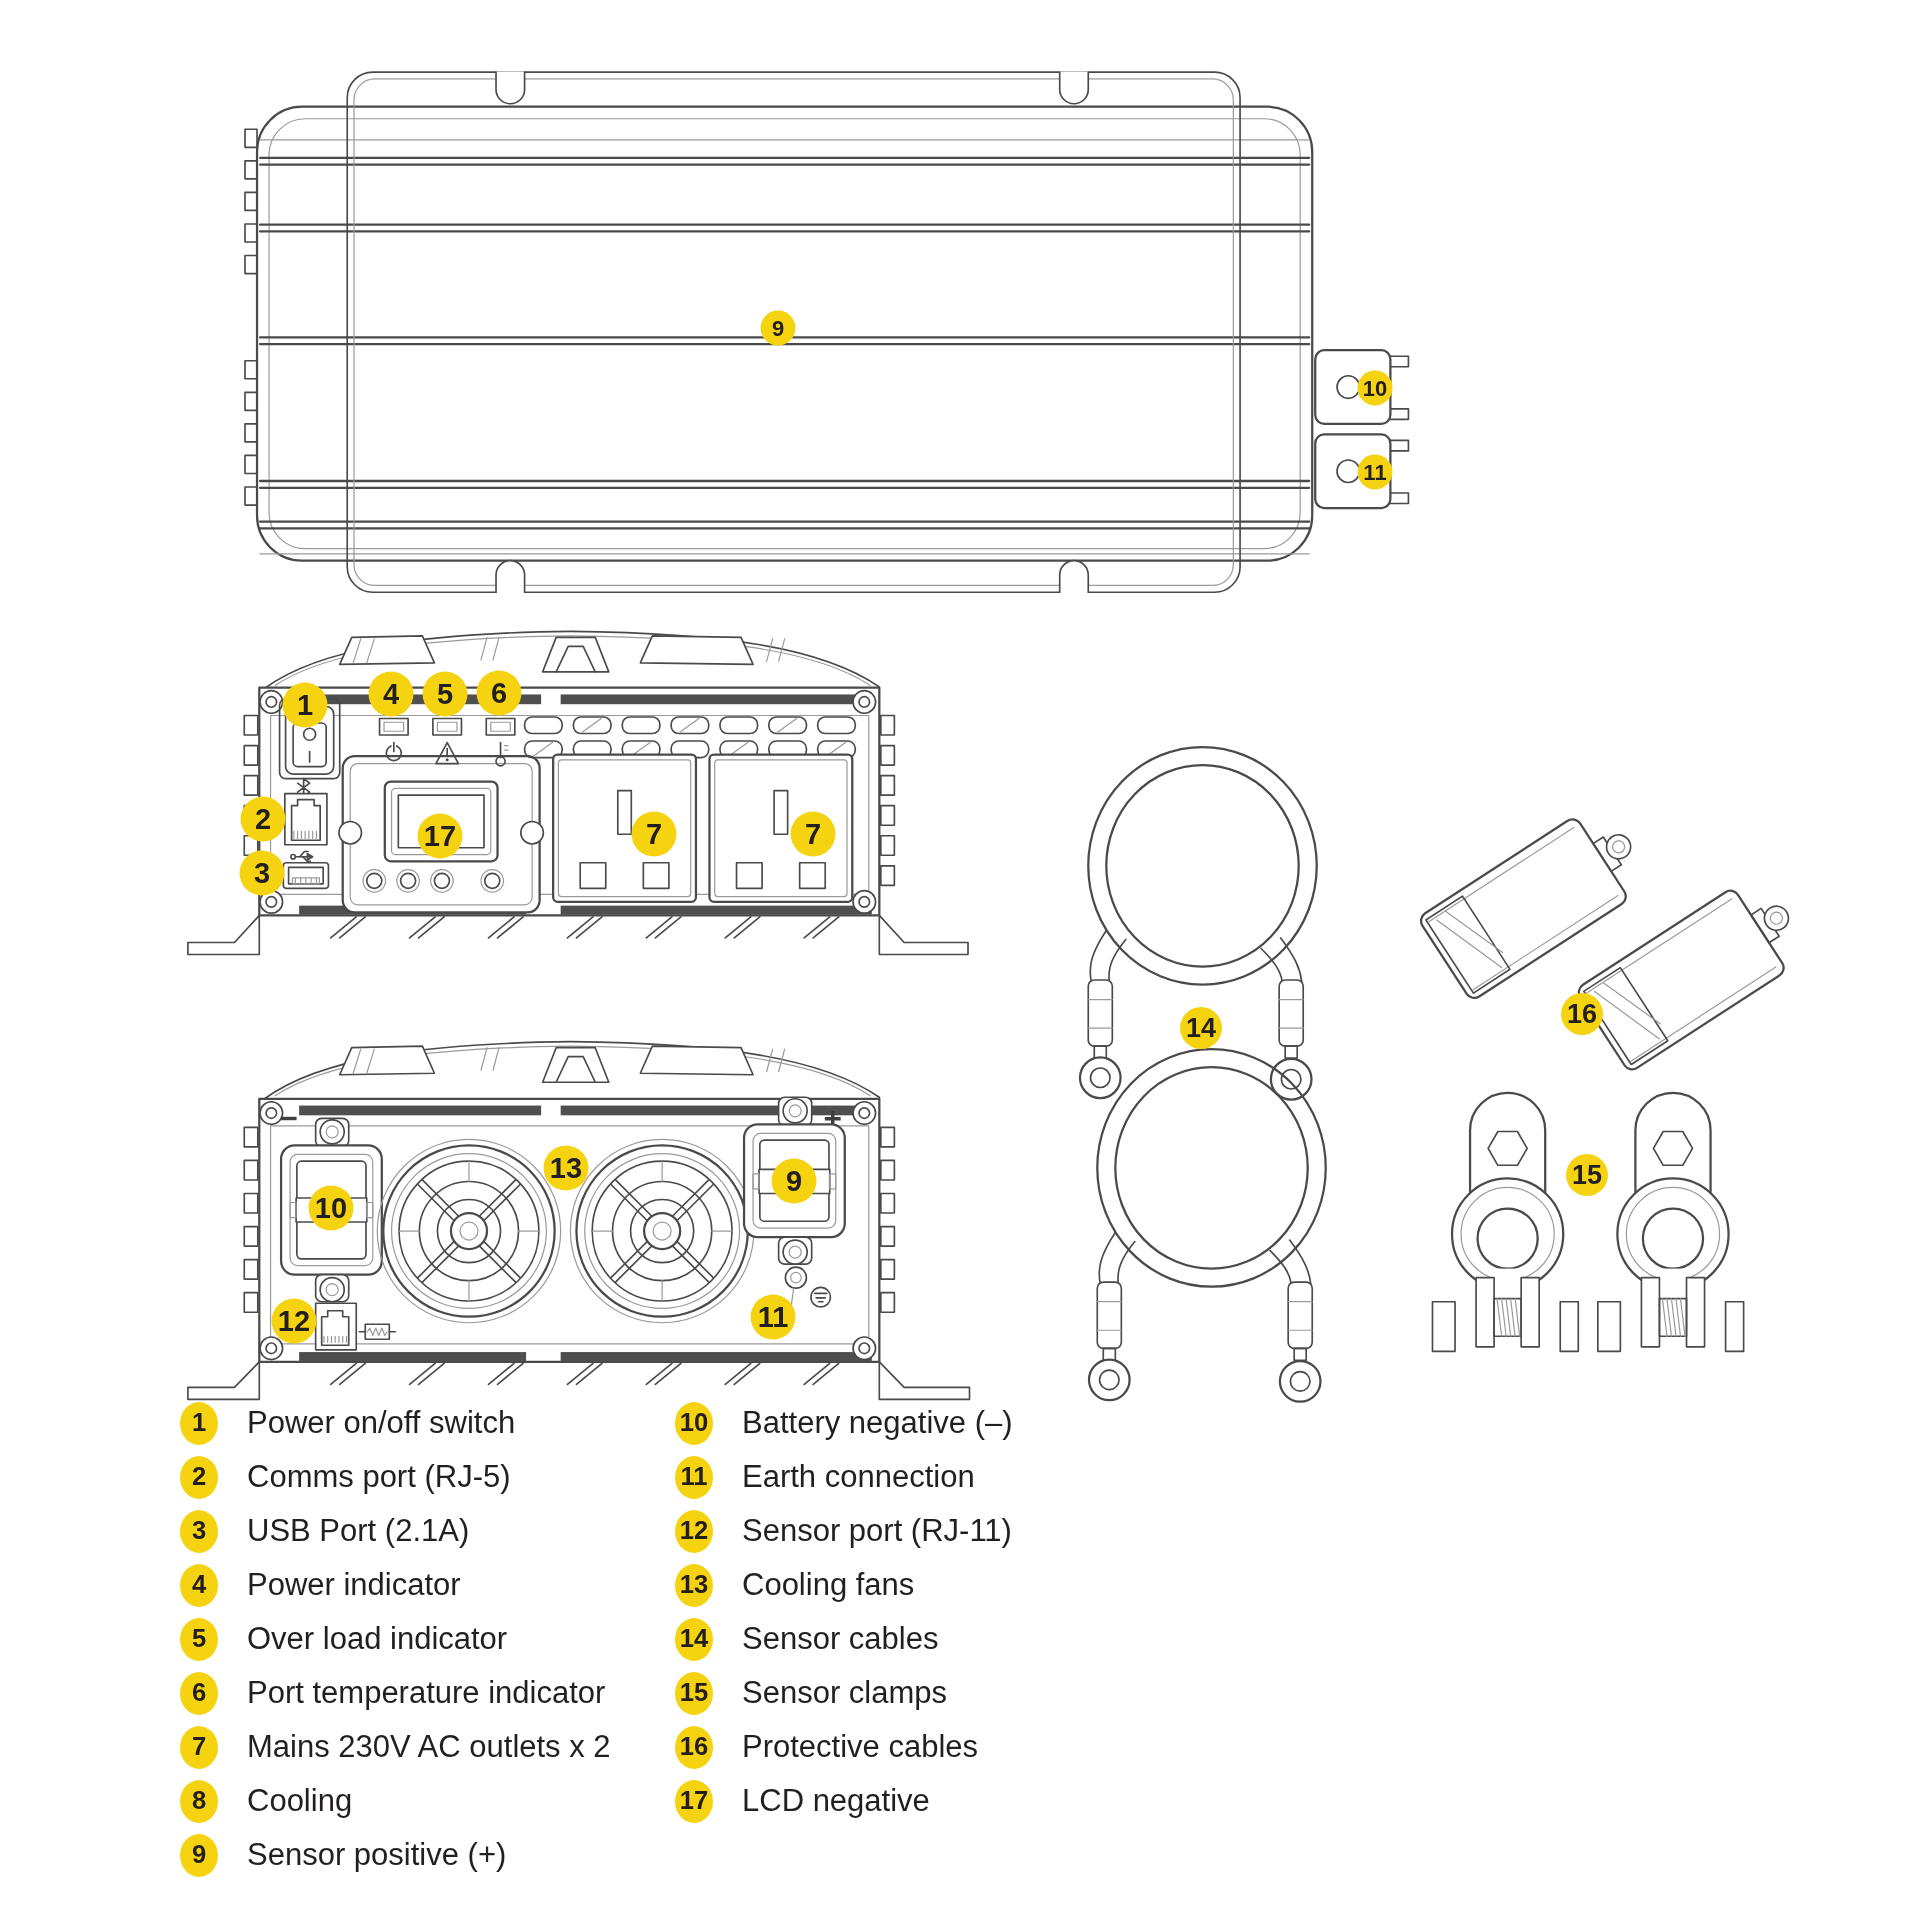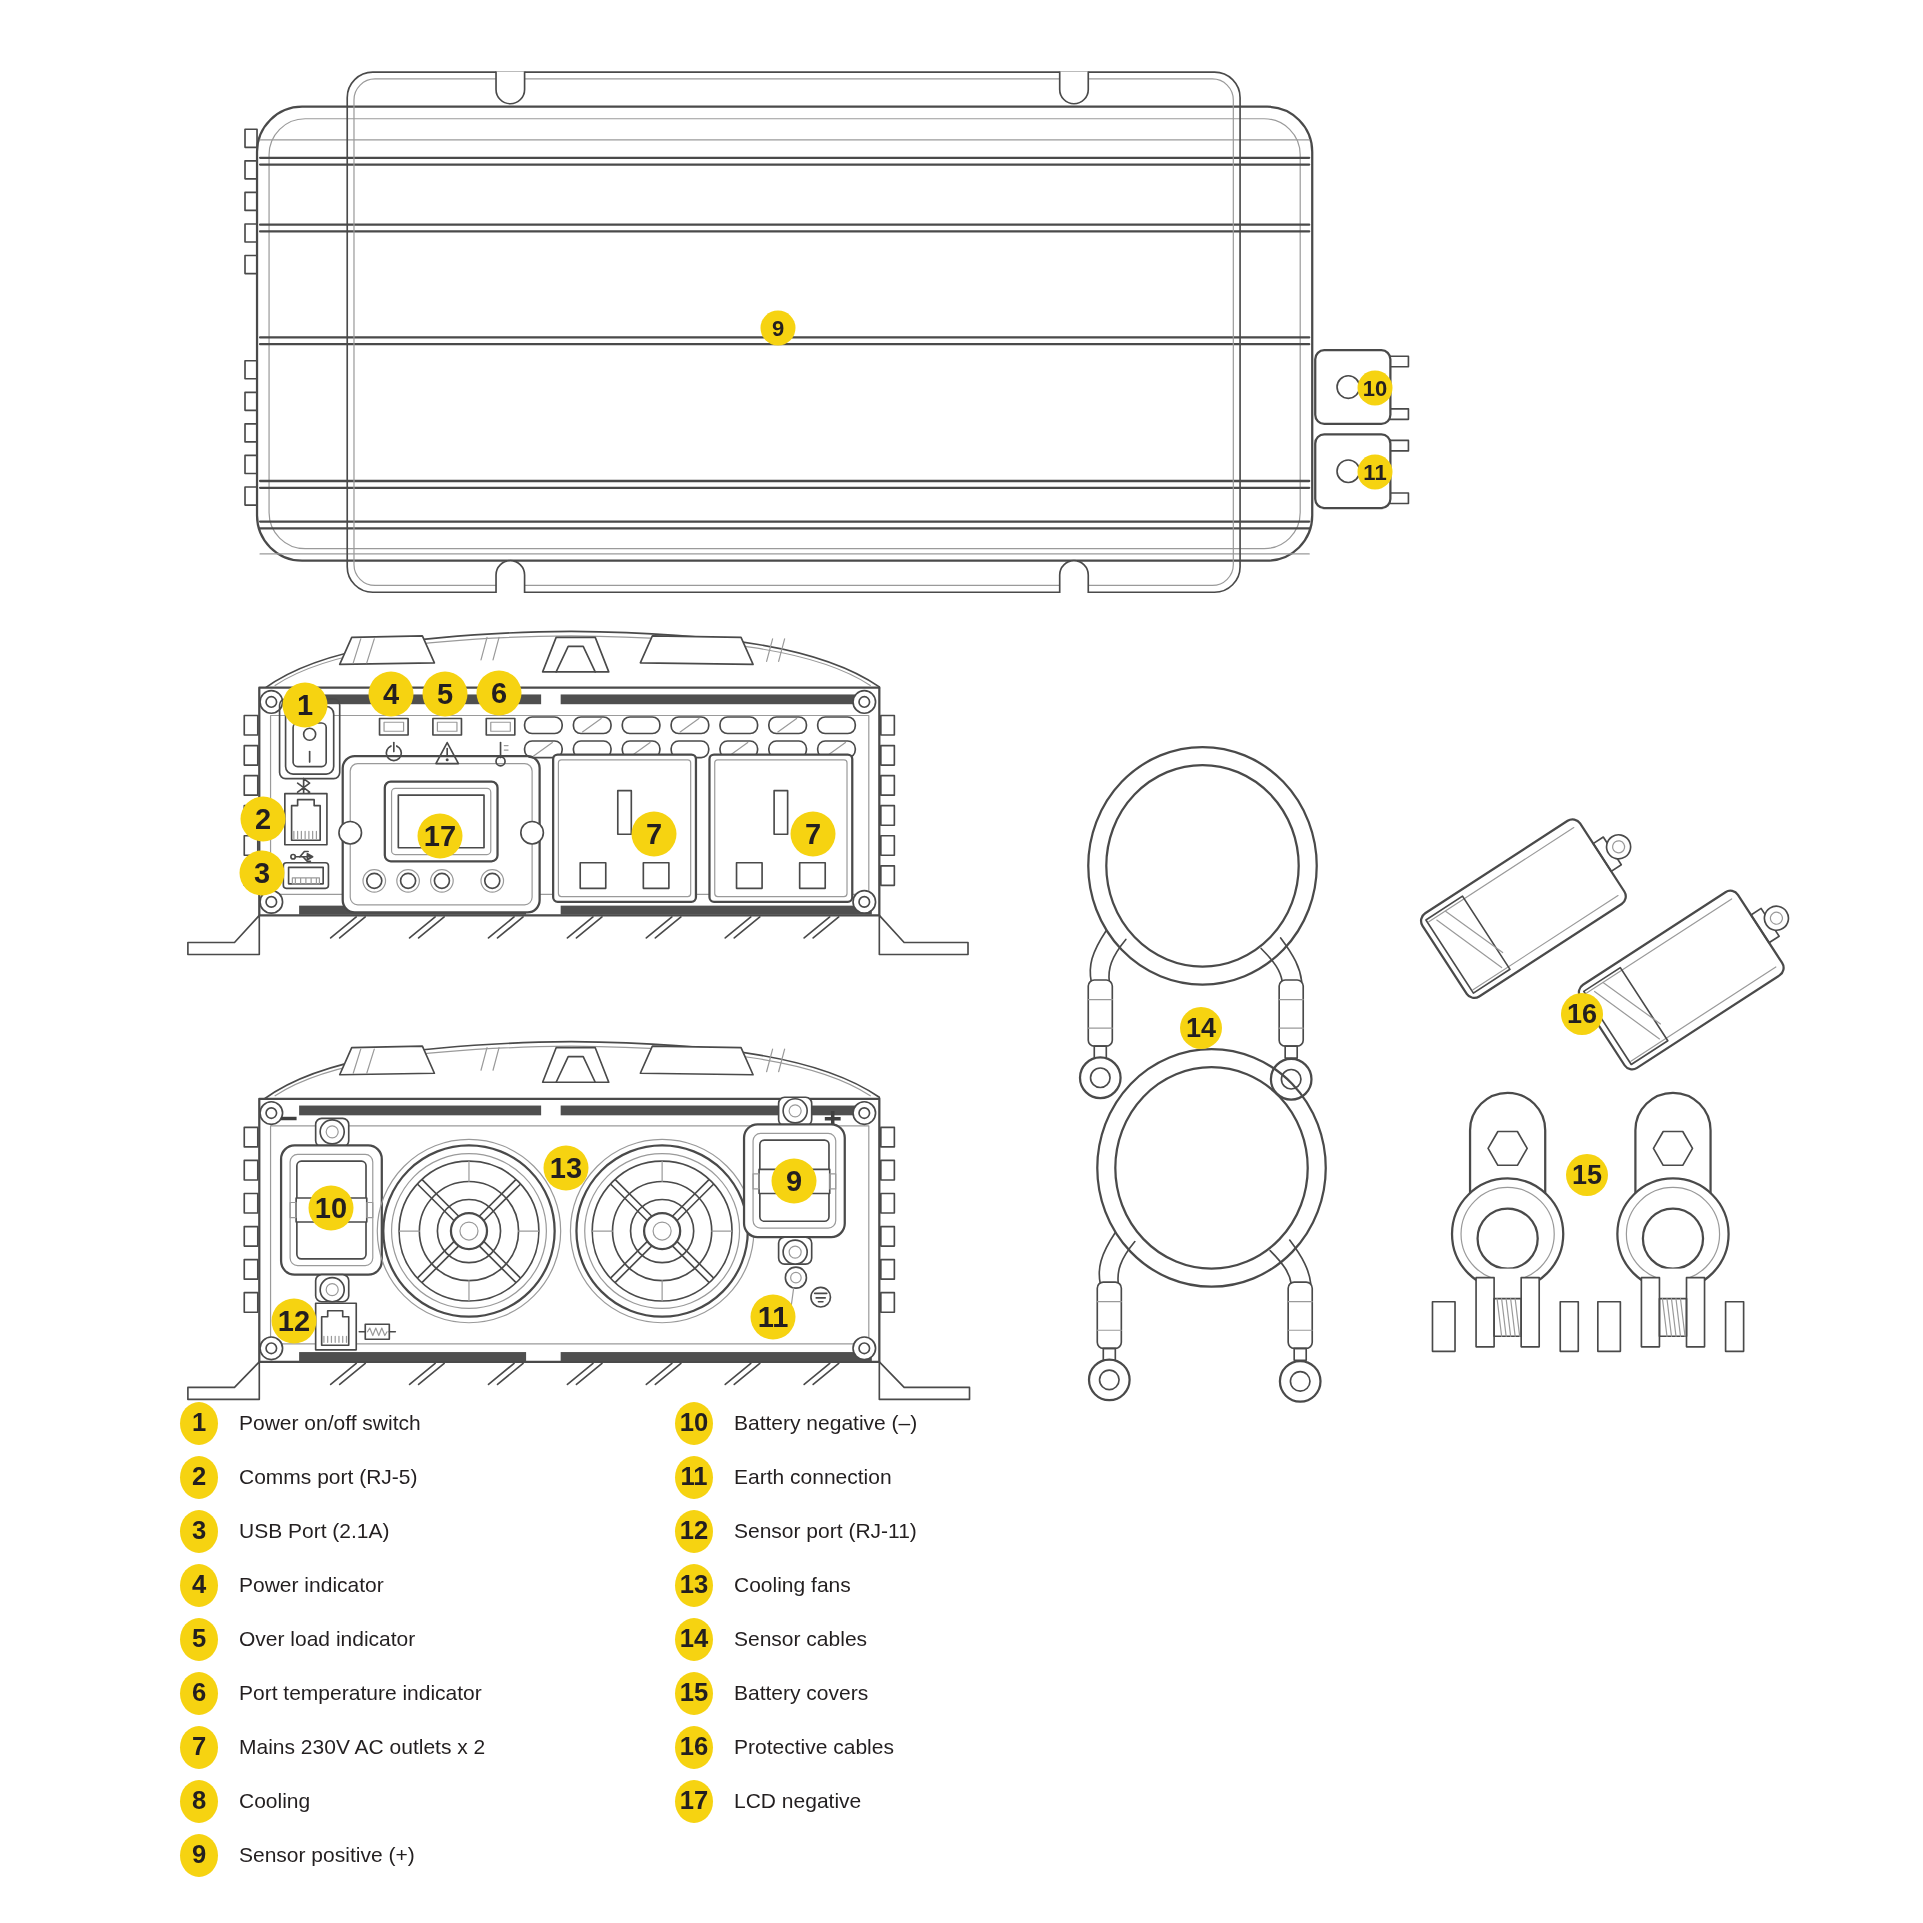--- a/index.html
+++ b/index.html
@@ -28,21 +28,21 @@
   .callout.md{width:42px;height:42px;font-size:27px;}
   .callout.lg{width:45px;height:45px;font-size:29px;}
   
   .legend-col{position:absolute;top:1396px;display:flex;flex-direction:column;z-index:4;}
   #legend-col-left{left:180px;}
   #legend-col-right{left:675px;}
   .legend-row{height:54px;display:flex;align-items:center;}
   .legend-badge{flex:0 0 auto;width:38px;height:43px;border-radius:50%;background:var(--accent);
                 color:var(--badge-text);font-weight:bold;font-size:25.6px;display:flex;
                 align-items:center;justify-content:center;line-height:1;}
-  .legend-label{margin-left:21px;font-size:21px;color:var(--label-text);white-space:nowrap;text-align:center;}
+  .legend-label{margin-left:29px;font-size:31px;color:var(--label-text);white-space:nowrap;text-align:center;}
 </style>
 </head>
 <body>
 
 <div id="stage">
 
   <svg id="line-art" width="1924" height="1924" viewBox="0 0 2560 2560">
 
     <defs>
 
@@ -490,21 +490,21 @@
       <span class="legend-label">Cooling fans</span>
     </div>
 
     <div class="legend-row">
       <span class="legend-badge">14</span>
       <span class="legend-label">Sensor cables</span>
     </div>
 
     <div class="legend-row">
       <span class="legend-badge">15</span>
-      <span class="legend-label">Battery covers</span>
+      <span class="legend-label">Sensor clamps</span>
     </div>
 
     <div class="legend-row">
       <span class="legend-badge">16</span>
       <span class="legend-label">Protective cables</span>
     </div>
 
     <div class="legend-row">
       <span class="legend-badge">17</span>
       <span class="legend-label">LCD negative</span>

